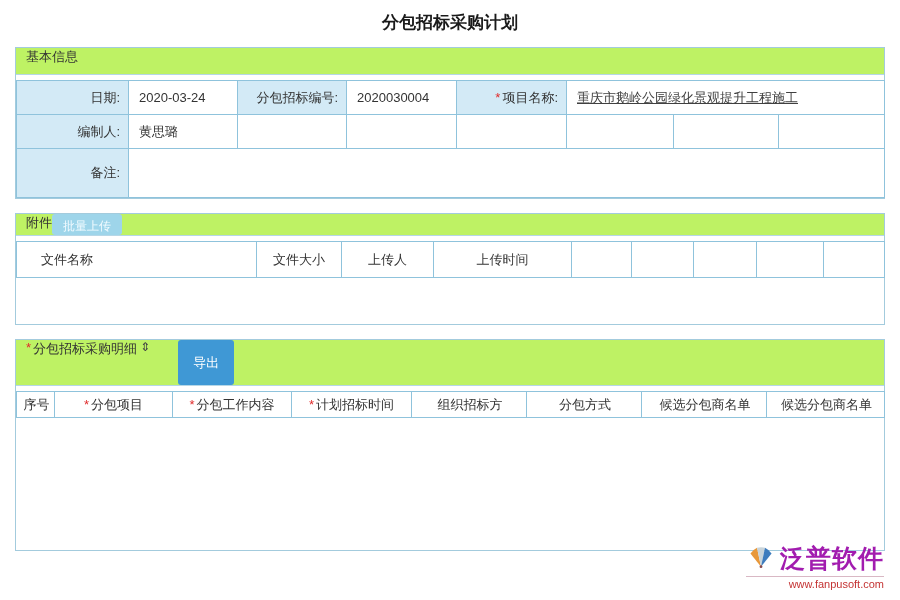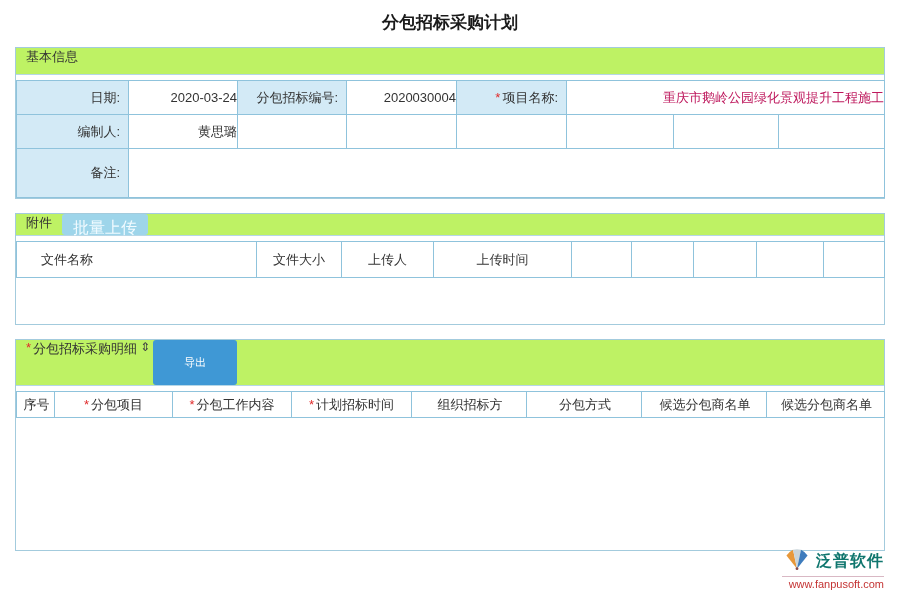--- a/index.html
+++ b/index.html
@@ -20,49 +20,49 @@
   .bar-attach { height:22px; }
   .bar-detail { height:46px; }
   .table-wrap { padding-top:5px; }
 
   table { width:100%; border-collapse:collapse; table-layout:fixed; font-size:13px; }
   td, th { border:1px solid #8fc3dc; overflow:hidden; white-space:nowrap; }
 
   .info-table tr { height:34px; }
   .info-table tr.remark-row { height:49px; }
   .info-table .lbl { background:#d3eaf6; text-align:right; padding-right:8px; }
-  .info-table .val { background:#fff; text-align:right; padding-left:0;margin-left:47px; }
+  .info-table .val { background:#fff; text-align:left; padding-left:10px;margin-left:47px; }
 
   .req { color:#e02b2b; margin-right:2px; font-size:13px; }
-  a.link { color:#be185d; cursor:pointer; }
+  a.link { color:#404040; text-decoration:underline; cursor:pointer; }
 
   .head-table th { height:36px; background:#fff; font-weight:normal; text-align:center; }
   .head-table th.first { text-align:left; padding-left:24px; }
   .detail-table th { height:26px; background:#fff; font-weight:normal; text-align:center; font-size:13px; }
 
   .attach-spacer { height:46px; }
   .detail-spacer { height:132px; }
 
   .btn-light {
     background:#9ed5ea; color:#f2fbff; border:none; border-radius:3px;
-    font-size:16px; padding:4px 11px; margin-left:10px; cursor:pointer;
+    font-size:12px; padding:4px 11px; cursor:pointer;
     font-family:inherit;
   }
   .btn-primary {
     background:#3f98d5; color:#ffffff; border:none; border-radius:3px;
-    font-size:11px; padding:5px 31px; margin-left:3px; cursor:pointer;
+    font-size:13px; padding:5px 15px; margin-left:28px; cursor:pointer;
     font-family:inherit;
   }
   .sort-glyph { font-size:12px; color:#444; margin-left:3px; }
 
   .footer-brand {
     position:absolute; right:16px; bottom:10px; text-align:right;
   }
   .brand-row { display:flex; align-items:center; justify-content:flex-end; gap:4px; }
-  .brand-name { font-size:16px; font-weight:bold; color:#0f766e; letter-spacing:1px; }
+  .brand-name { font-size:25px; font-weight:bold; color:#a21caf; letter-spacing:1px; }
   .brand-site {
     font-size:11px; color:#c43333; margin-top:1px;
     border-top:1px solid #d9b8c4; padding-top:1px;
   }
 </style>
 </head>
 <body>
 
 <div class="page-title">分包招标采购计划</div>
 

